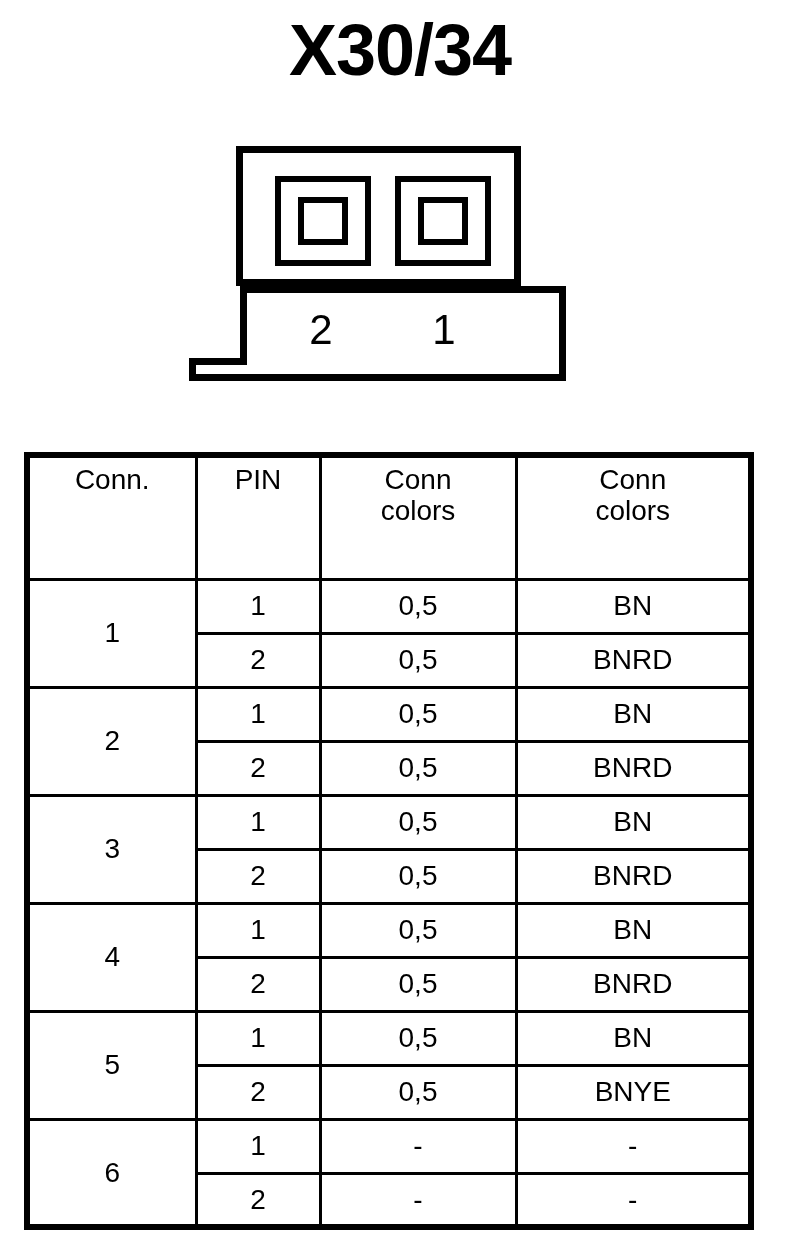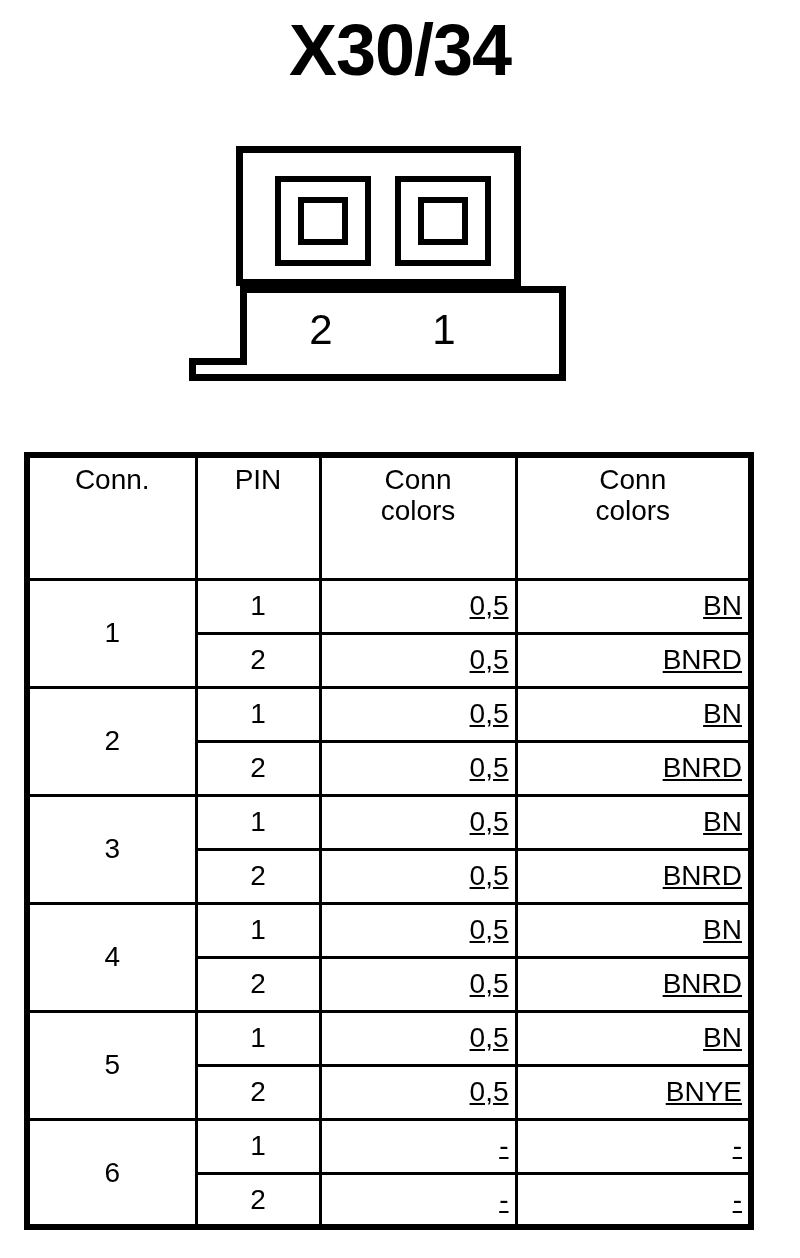--- a/index.html
+++ b/index.html
@@ -134,21 +134,21 @@
     vertical-align: top;
     padding-top: 6px;
   }
   
   #wiring-table {
     border: 6px solid #000;
   }
   
   td.col-conn, td.col-pin { text-align: center; }
   
-  td.col-cross, td.col-colors { text-align: right; text-decoration: underline; }
+  td.col-cross, td.col-colors { text-align: center; }
   
   tr.group-start > td { border-top: 6px solid #000; }
   td.col-conn { vertical-align: middle; }
 </style>
 </head>
 <body>
 
 <div id="title">X30/34</div>
 
 <div id="connector">

